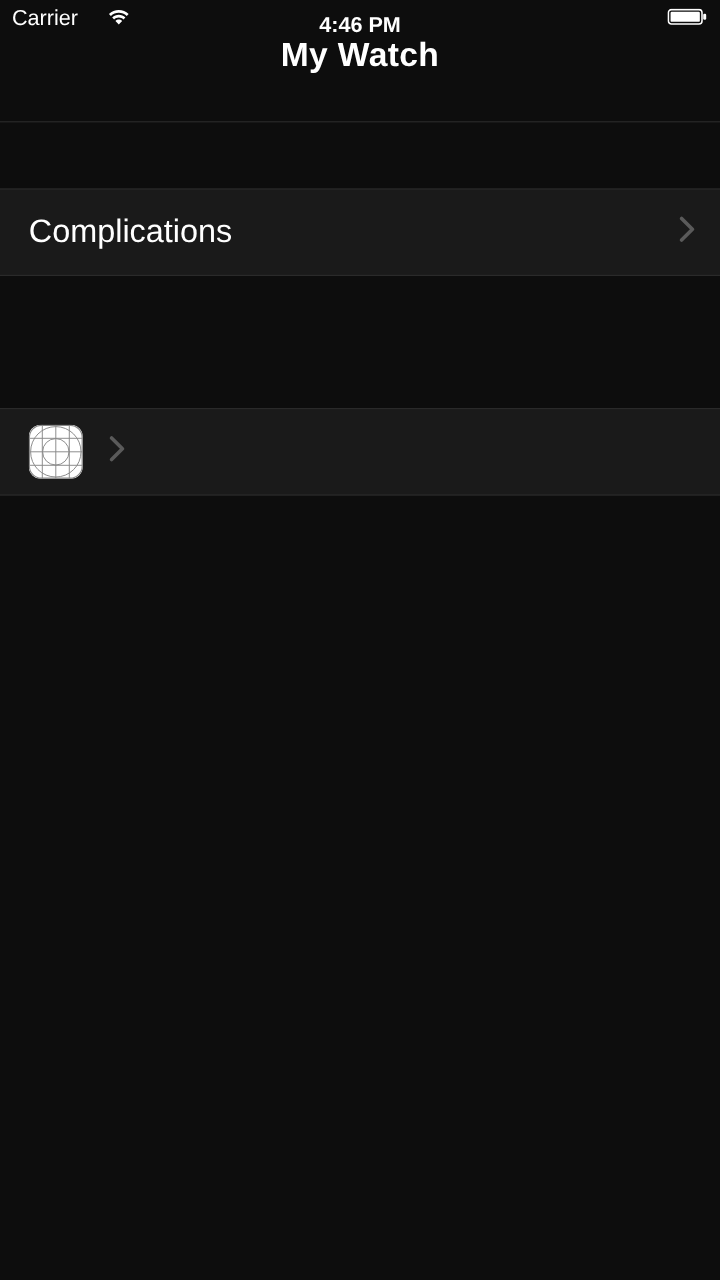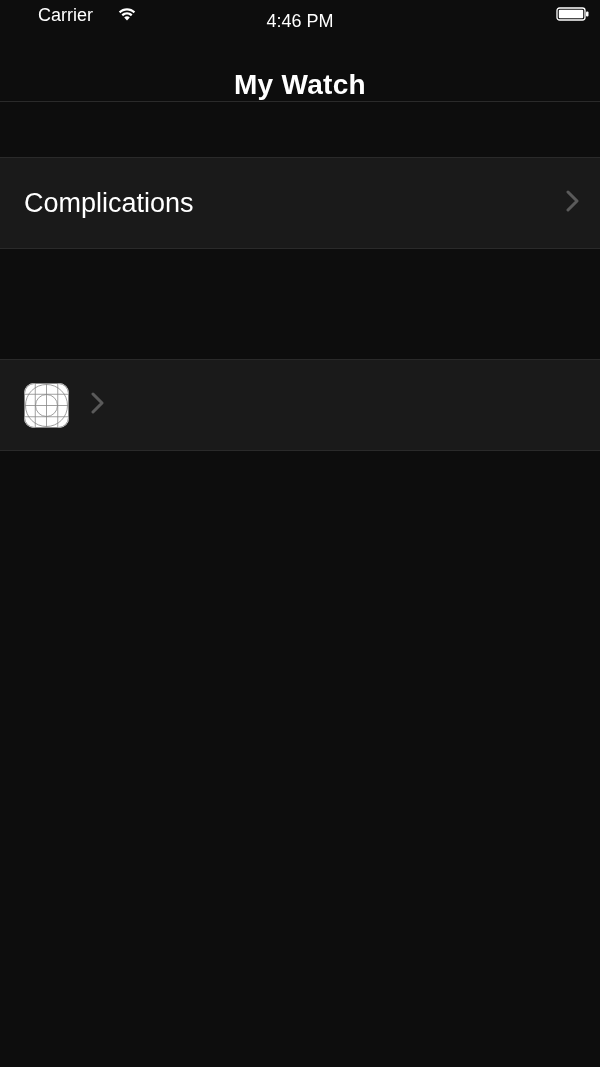--- a/index.html
+++ b/index.html
@@ -24,28 +24,27 @@
       align-items: center;
       justify-content: space-between;
       padding: 0 10px;
       font-size: 18px;
     }
     
     .status-left {
       display: flex;
       align-items: center;
       gap: 24px;
-      margin-left: 28px;
     }
     
     .status-center {
       position: absolute;
       left: 50%;
       transform: translateX(-50%);
-      font-weight: 400;
+      font-weight: 700;
       margin-top: 12px;
     }
     
     .status-right {
       display: flex;
       align-items: center;
     }
     
     .wifi-icon svg {
       width: 20px;
@@ -54,21 +53,21 @@
     
     .battery-icon svg {
       width: 34px;
       height: 14px;
     }
     
     
     .nav-bar {
       height: 72px;
       display: flex;
-      align-items: flex-end;
+      align-items: flex-start;
       justify-content: center;
       border-bottom: 1px solid #2a2a2a;
     }
     
     .nav-title {
       font-size: 28px;
       font-weight: 600;
       letter-spacing: 0.3px;
     }
     
@@ -81,21 +80,21 @@
     .spacer-small {
       height: 55px;
     }
     
     .spacer-large {
       height: 110px;
     }
     
     .list-cell {
       background: #1a1a1a;
-      height: 92px;
+      height: 73px;
       display: flex;
       align-items: center;
       padding: 0 20px 0 24px;
       border-top: 1px solid #2a2a2a;
       border-bottom: 1px solid #2a2a2a;
       cursor: pointer;
     }
     
     .cell-icon {
       width: 45px;

